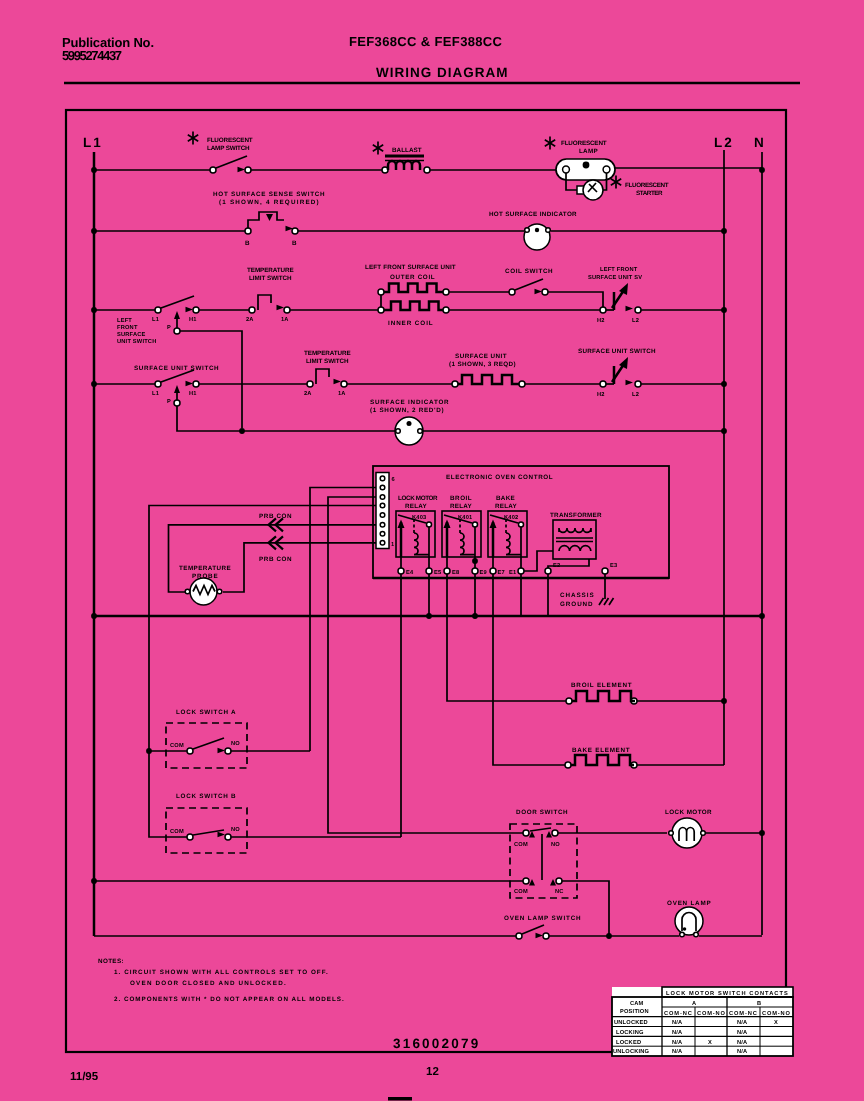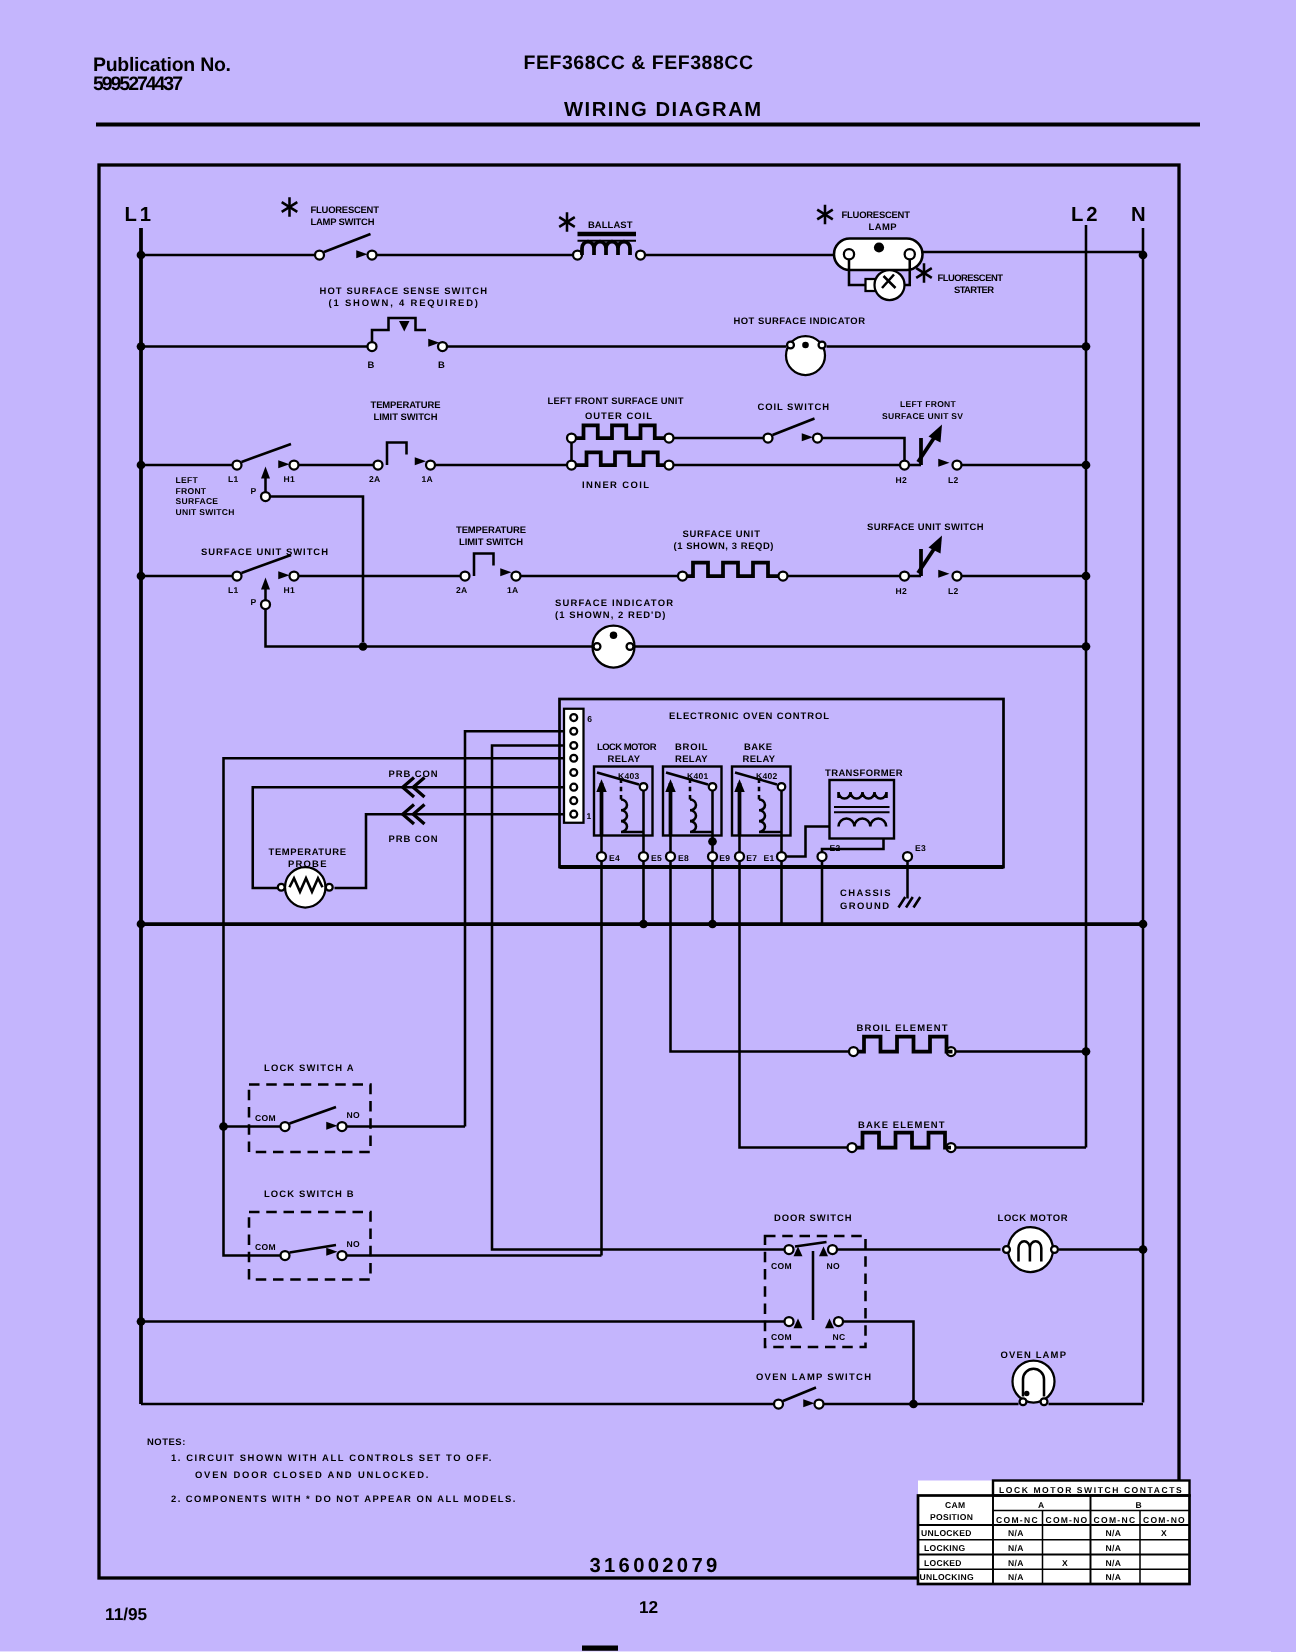--- a/index.html
+++ b/index.html
@@ -1,16 +1,16 @@
 <!DOCTYPE html>
 <html><head>
 <meta charset="utf-8">
 <style>
 html,body{margin:0;padding:0;background:#fff;}
-#pg{position:relative;width:864px;height:1101px;background:#c4b5fd;overflow:hidden;}
+#pg{position:relative;width:864px;height:1101px;background:#ec4899;overflow:hidden;}
 svg{position:absolute;left:0;top:0;}
 text{font-family:"Liberation Sans",sans-serif;font-weight:bold;fill:#000;-webkit-font-smoothing:antialiased;}
 .t{font-size:6.3px;letter-spacing:0.35px;}
 .t5{font-size:5.7px;letter-spacing:0.2px;}
 .h{font-size:13px;}
 .w{stroke:#000;stroke-width:1.7;fill:none;}
 .b{stroke:#000;stroke-width:2.5;fill:none;}
 .d{stroke:#000;stroke-width:1.7;fill:none;stroke-dasharray:7 4.5;}
 .tc{fill:#fff;stroke:#000;stroke-width:1.5;}
 </style>

